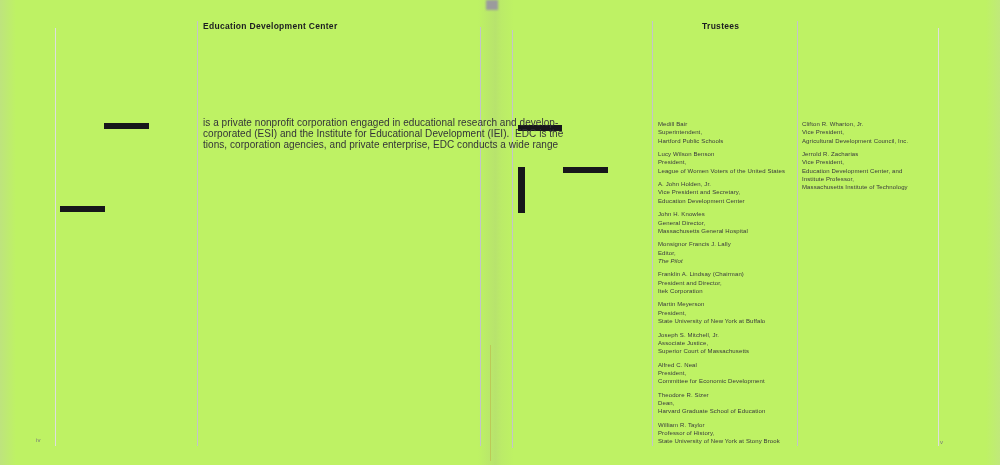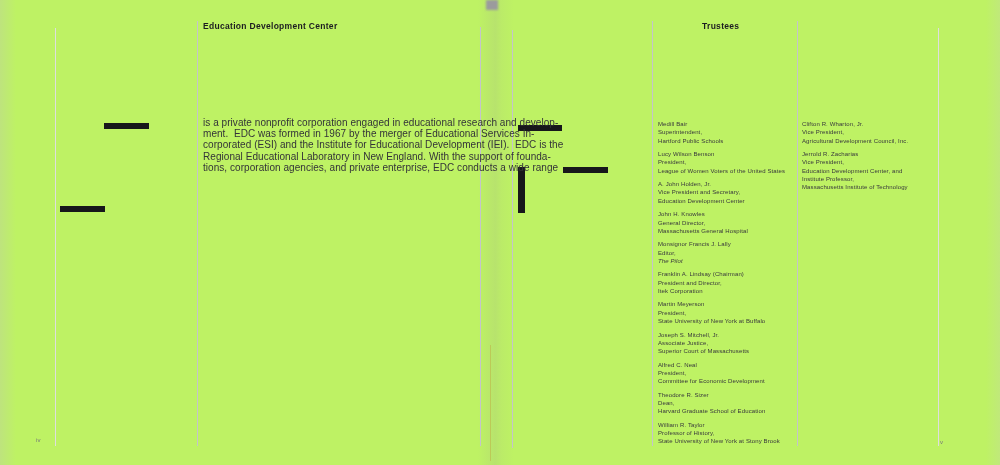--- a/index.html
+++ b/index.html
@@ -94,23 +94,21 @@
   <div class="bar" style="left:104px; top:123px; width:45px; height:6px;"></div>
   <div class="bar" style="left:60px;  top:206px; width:45px; height:6px;"></div>
   <div class="bar" style="left:518px; top:125px; width:44px; height:6px;"></div>
   <div class="bar" style="left:518px; top:167px; width:7px;  height:46px;"></div>
   <div class="bar" style="left:563px; top:167px; width:45px; height:6px;"></div>
 
   <div class="heading" style="left:203px; top:21px;">Education Development Center</div>
 
   <div class="paragraph">
     <div class="p-line">is a private nonprofit corporation engaged in educational research and develop-</div>
-    <div class="p-line">ment.  EDC was formed in 1967 by the merger of Educational Services In-</div>
     <div class="p-line">corporated (ESI) and the Institute for Educational Development (IEI).  EDC is the</div>
-    <div class="p-line">Regional Educational Laboratory in New England. With the support of founda-</div>
     <div class="p-line">tions, corporation agencies, and private enterprise, EDC conducts a wide range</div>
   </div>
 
   <div class="folio" style="left:36px; top:437px;">iv</div>
 
   <div class="heading" style="left:659px; top:21px;margin-left:43px;">Trustees</div>
 
   <div class="trustee-col" id="trustee-col-1" style="left:658px; width:136px;">
       <div class="trustee-entry">
         <div class="t-line">Medill Bair</div>

